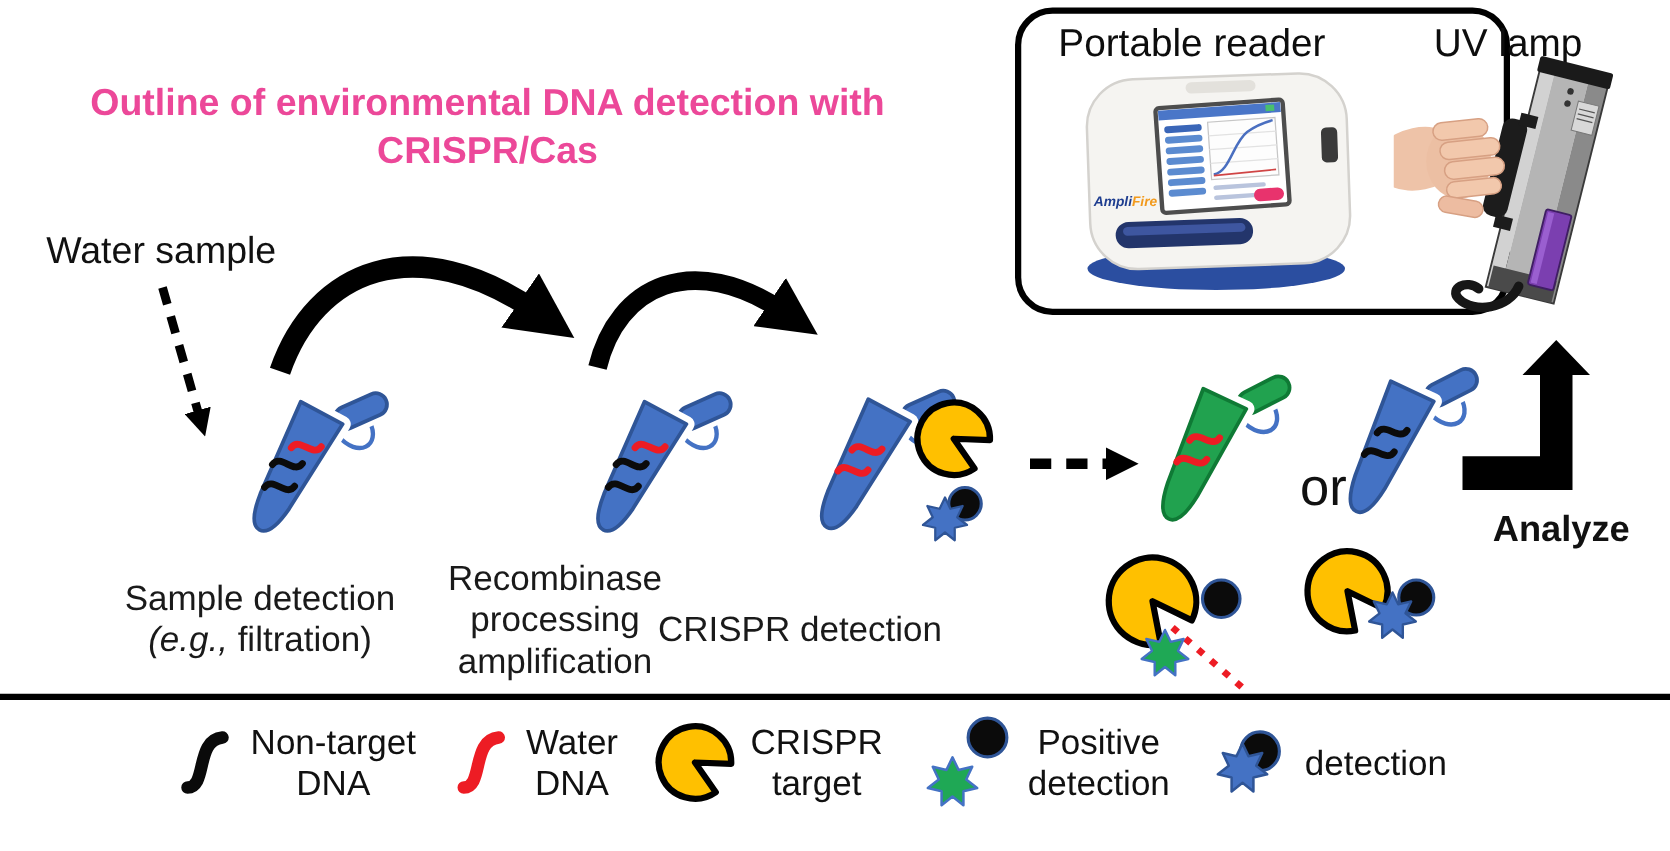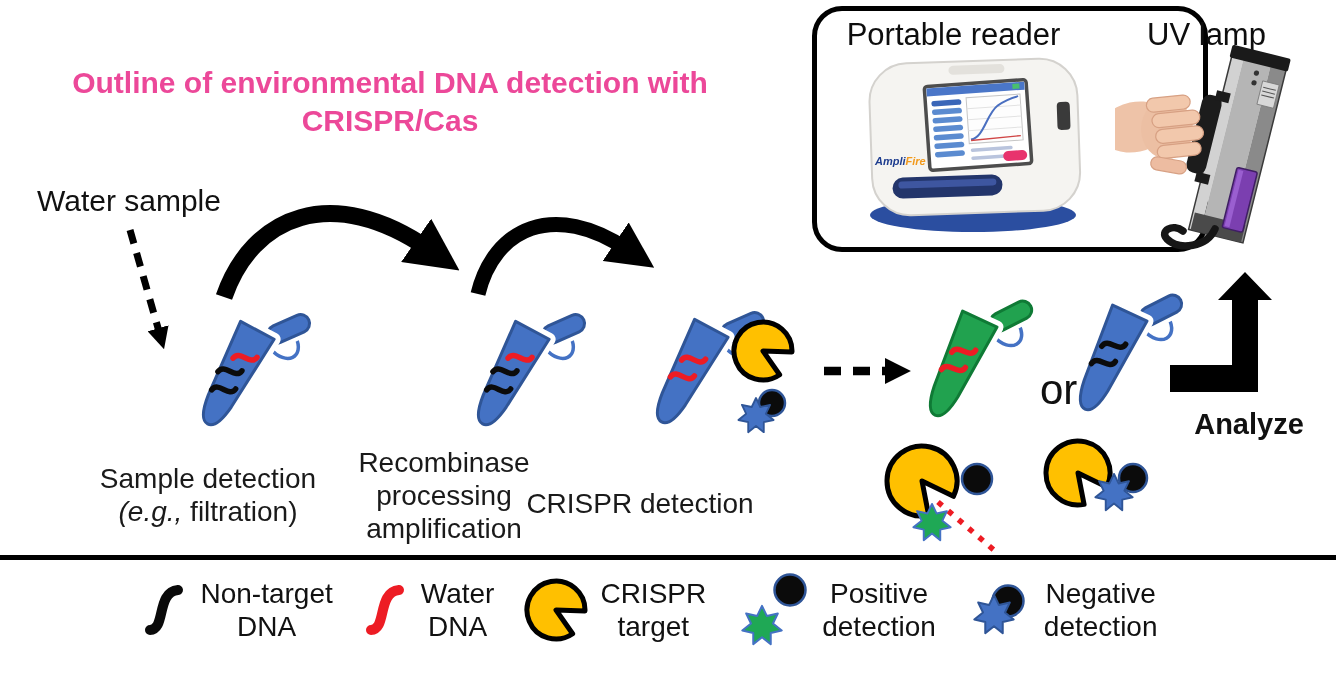--- a/index.html
+++ b/index.html
@@ -290,19 +290,18 @@
         <div>Positive</div>
         <div>detection</div>
       </div>
     </div>
     <div class="legitem">
       <svg width="68" height="66" viewBox="0 0 68 66">
         <circle class="qdot" cx="42" cy="24" r="15.5"></circle>
         <use href="#star7" class="star-blue" transform="translate(28,38) scale(1.12)"></use>
       </svg>
       <div class="legtext">
-        <div>Negative</div>
         <div>detection</div>
       </div>
     </div>
   </div>
 
 </div>
 
 </body></html>

